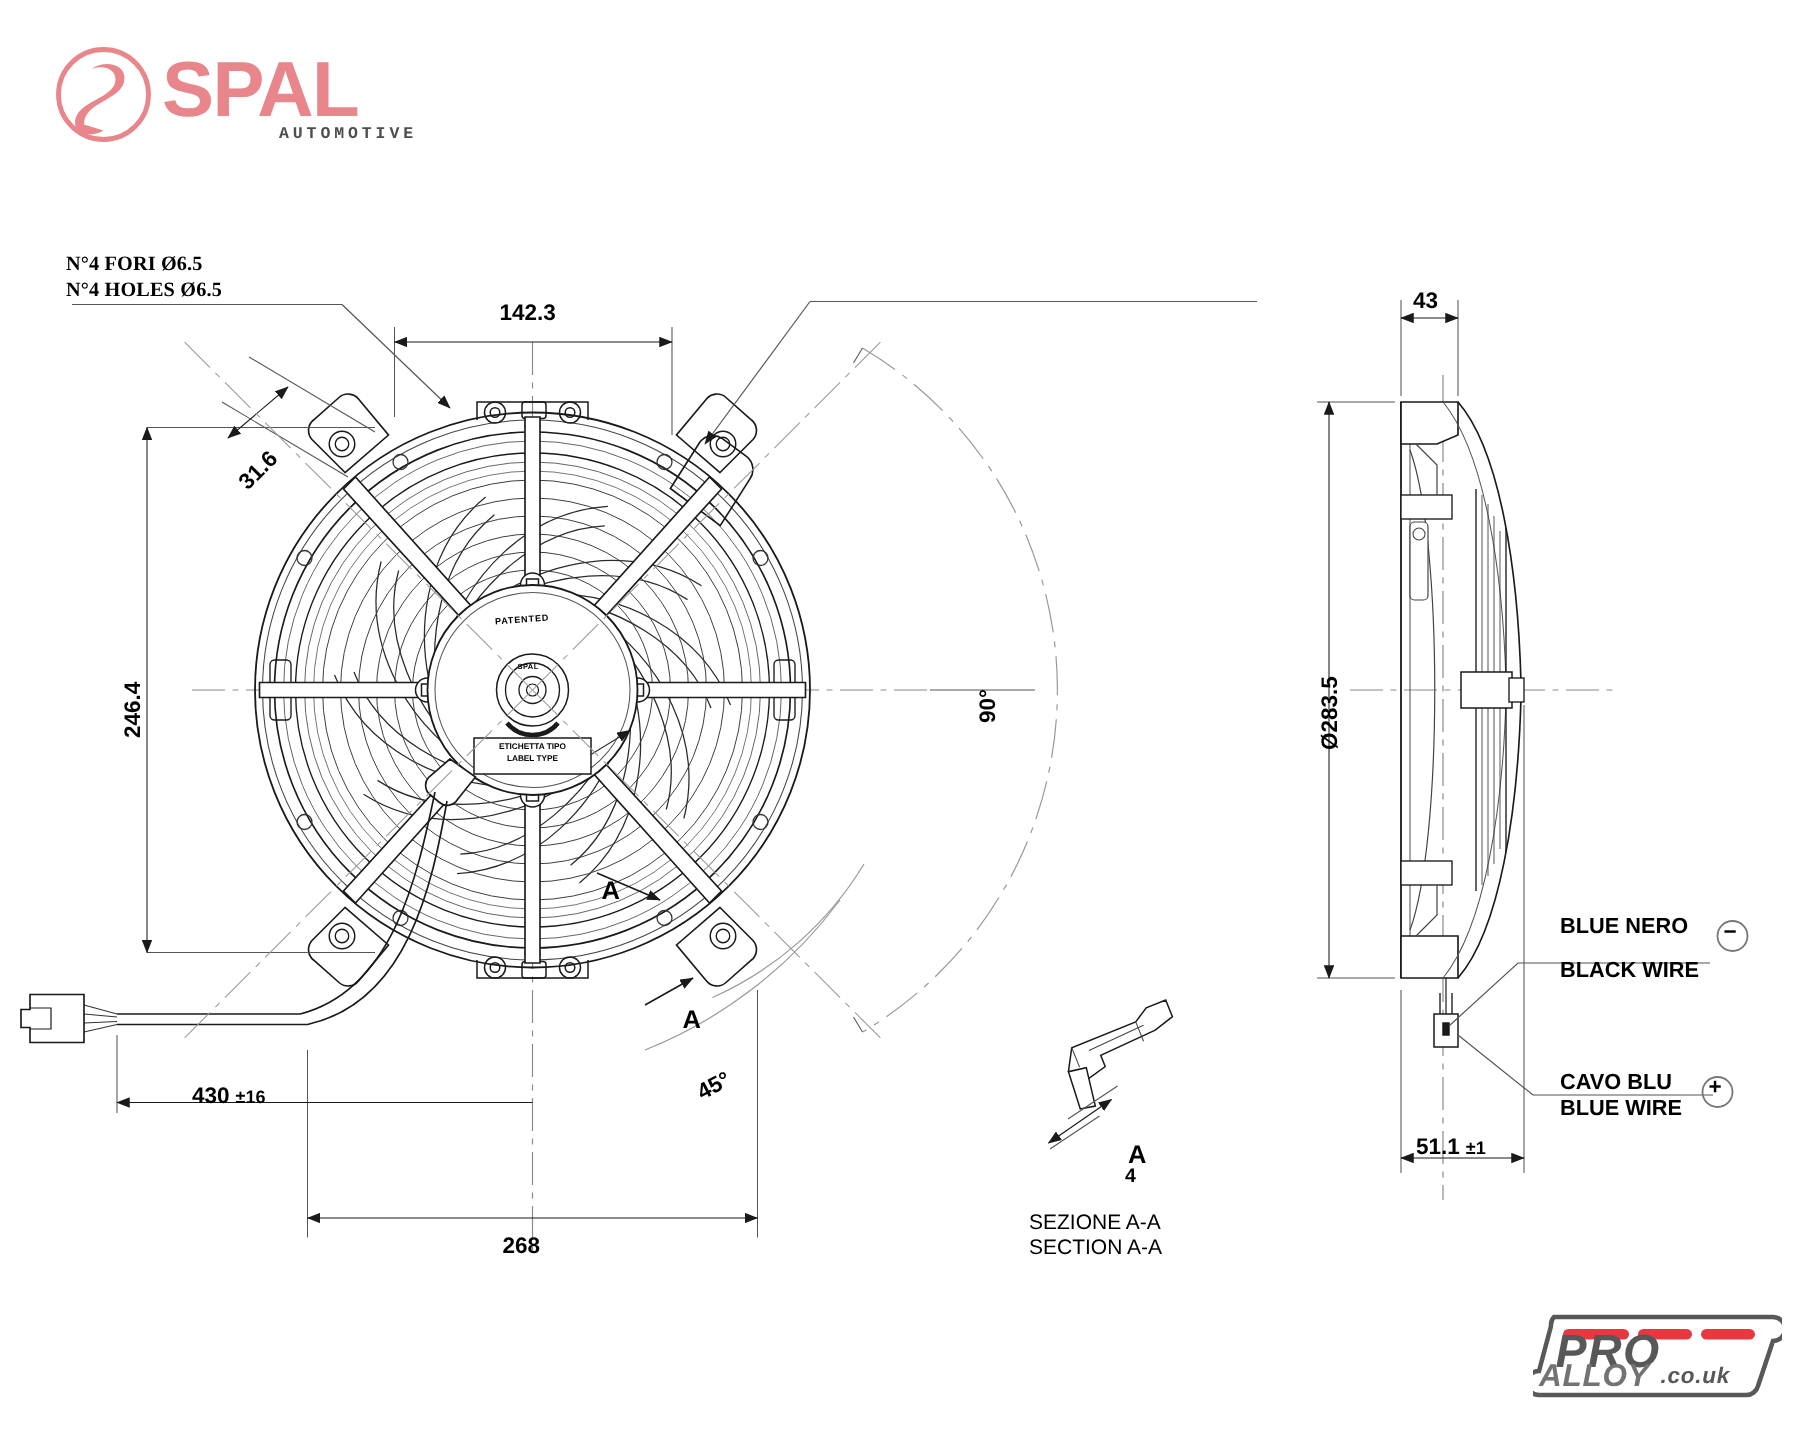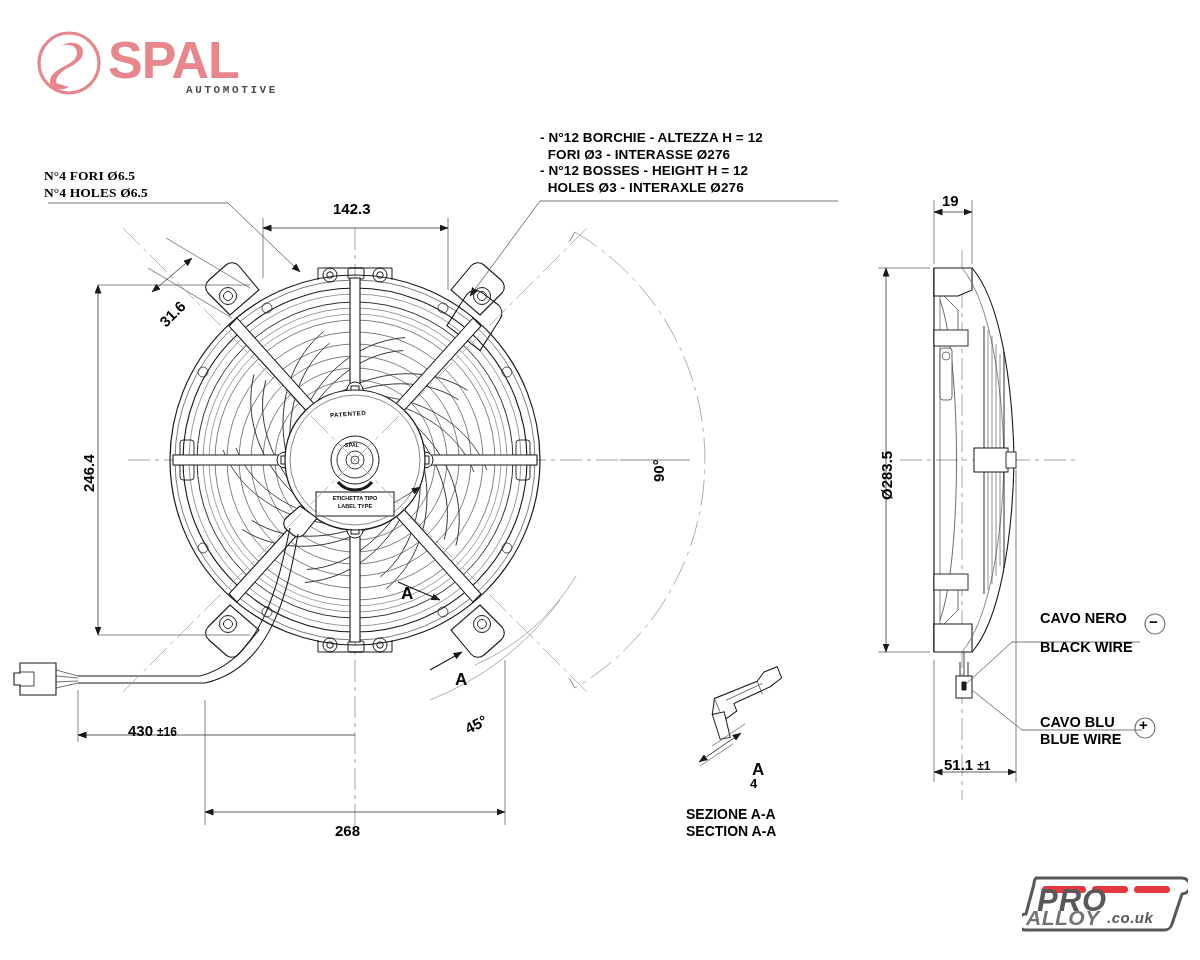--- a/index.html
+++ b/index.html
@@ -47,21 +47,21 @@
     font-size: 15px;
     white-space: nowrap;
     color: #000;
   }
   .dim.small { font-size: 13px; }
   .rot90 { transform: rotate(-90deg); transform-origin: 0 0; }
   .rot-diag { transform: rotate(-45deg); transform-origin: 0 0; }
   .sec-title {
     position: absolute;
     font-family: "Liberation Sans", sans-serif;
-    font-weight: bold;
+    font-weight: normal;
     font-size: 14px;
     line-height: 17px;
     white-space: pre;
   }
   .mark {
     position: absolute;
     font-family: "Liberation Sans", sans-serif;
     font-weight: bold;
     font-size: 17px;
   }
@@ -475,24 +475,20 @@
     <g fill="none" stroke="#555" stroke-width="0.8">
       <path d="M 966 684 L 1012 642 L 1140 642"></path>
       <path d="M 972 690 L 1022 730 L 1142 730"></path>
     </g>
 
   </svg>
 
   <div class="note" style="left:44px; top:168px;font-family:Liberation Serif, serif;">N°4 FORI Ø6.5
 N°4 HOLES Ø6.5</div>
 
-  <div class="note" style="left:540px; top:130px;">- N°12 BORCHIE - ALTEZZA H = 12
-  FORI Ø3 - INTERASSE Ø276
-- N°12 BOSSES - HEIGHT H = 12
-  HOLES Ø3 - INTERAXLE Ø276</div>
 
   <div class="dim" style="left:333px; top:200px;">142.3</div>
 
   <div class="dim rot-diag" style="left:156px; top:318px;">31.6</div>
 
   <div class="dim rot90" style="left:80px; top:492px;">246.4</div>
 
   <div class="dim rot90" style="left:650px; top:482px;">90°</div>
 
   <div class="dim" style="left:462px; top:722px; transform:rotate(-28deg); transform-origin:0 0;">45°</div>
@@ -509,29 +505,29 @@
   <div class="hubtext" style="left:330px; top:411px; font-size:6px; letter-spacing:0.6px; transform:rotate(-4deg);">PATENTED</div>
   <div class="hubtext" style="left:345px; top:442px; font-size:5px; letter-spacing:0.3px;">SPAL</div>
   <div class="hubtext" style="left:322px; top:495px; font-size:5.5px; line-height:7.5px; text-align:center; width:66px;">ETICHETTA TIPO</div>
   <div class="hubtext" style="left:322px; top:503px; font-size:5.5px; line-height:7.5px; text-align:center; width:66px;">LABEL TYPE</div>
 
   <div class="mark" style="left:752px; top:760px;">A</div>
   <div class="dim small" style="left:750px; top:776px;">4</div>
   <div class="sec-title" style="left:686px; top:806px;">SEZIONE A-A</div>
   <div class="sec-title" style="left:686px; top:823px;">SECTION A-A</div>
 
-  <div class="dim" style="left:942px; top:192px;">19</div>
+  <div class="dim" style="left:942px; top:192px;">43</div>
 
   <div class="dim rot90" style="left:878px; top:500px;">Ø283.5</div>
 
   <div class="dim" style="left:944px; top:756px;">
     <span>51.1</span><span style="font-size:12px; margin-left:4px;">±1</span>
   </div>
 
-  <div class="wirelabel" style="left:1040px; top:610px;">CAVO NERO</div>
+  <div class="wirelabel" style="left:1040px; top:610px;">BLUE NERO</div>
   <div class="wirelabel" style="left:1040px; top:627px;margin-top:12px;">BLACK WIRE</div>
   <svg style="position:absolute; left:1143px; top:612px; width:24px; height:24px;" viewBox="0 0 24 24">
     <circle cx="12" cy="12" r="10" fill="none" stroke="#777" stroke-width="1.2"></circle>
   </svg>
   <div class="wirelabel" style="left:1149px; top:613px; font-size:15px;">−</div>
 
   <div class="wirelabel" style="left:1040px; top:714px;">CAVO BLU</div>
   <div class="wirelabel" style="left:1040px; top:731px;">BLUE WIRE</div>
   <svg style="position:absolute; left:1133px; top:716px; width:24px; height:24px;" viewBox="0 0 24 24">
     <circle cx="12" cy="12" r="10" fill="none" stroke="#777" stroke-width="1.2"></circle>

